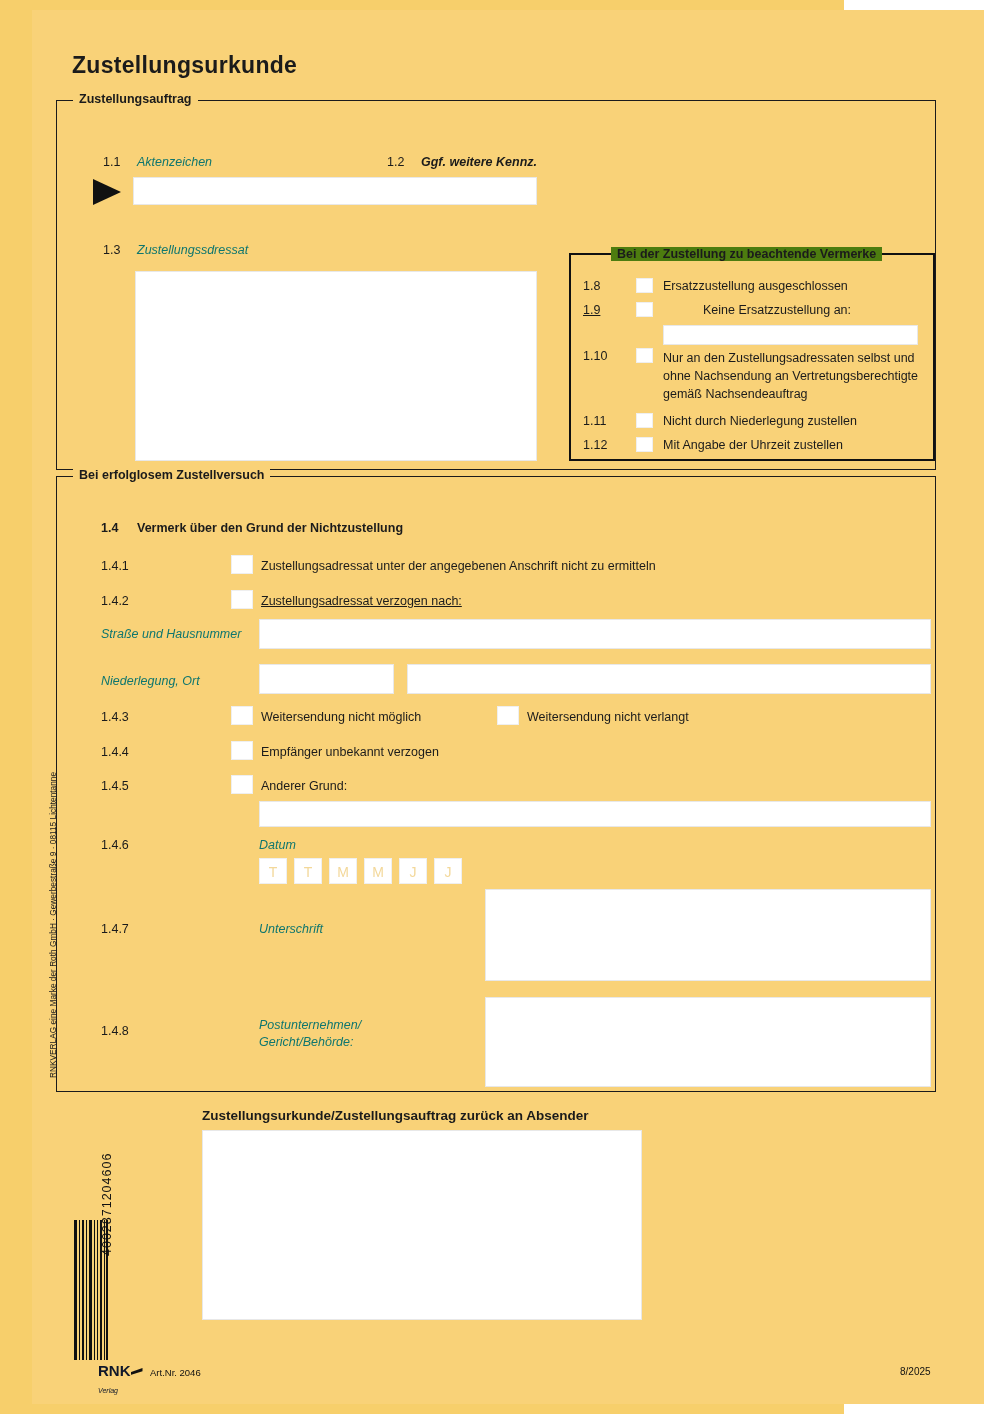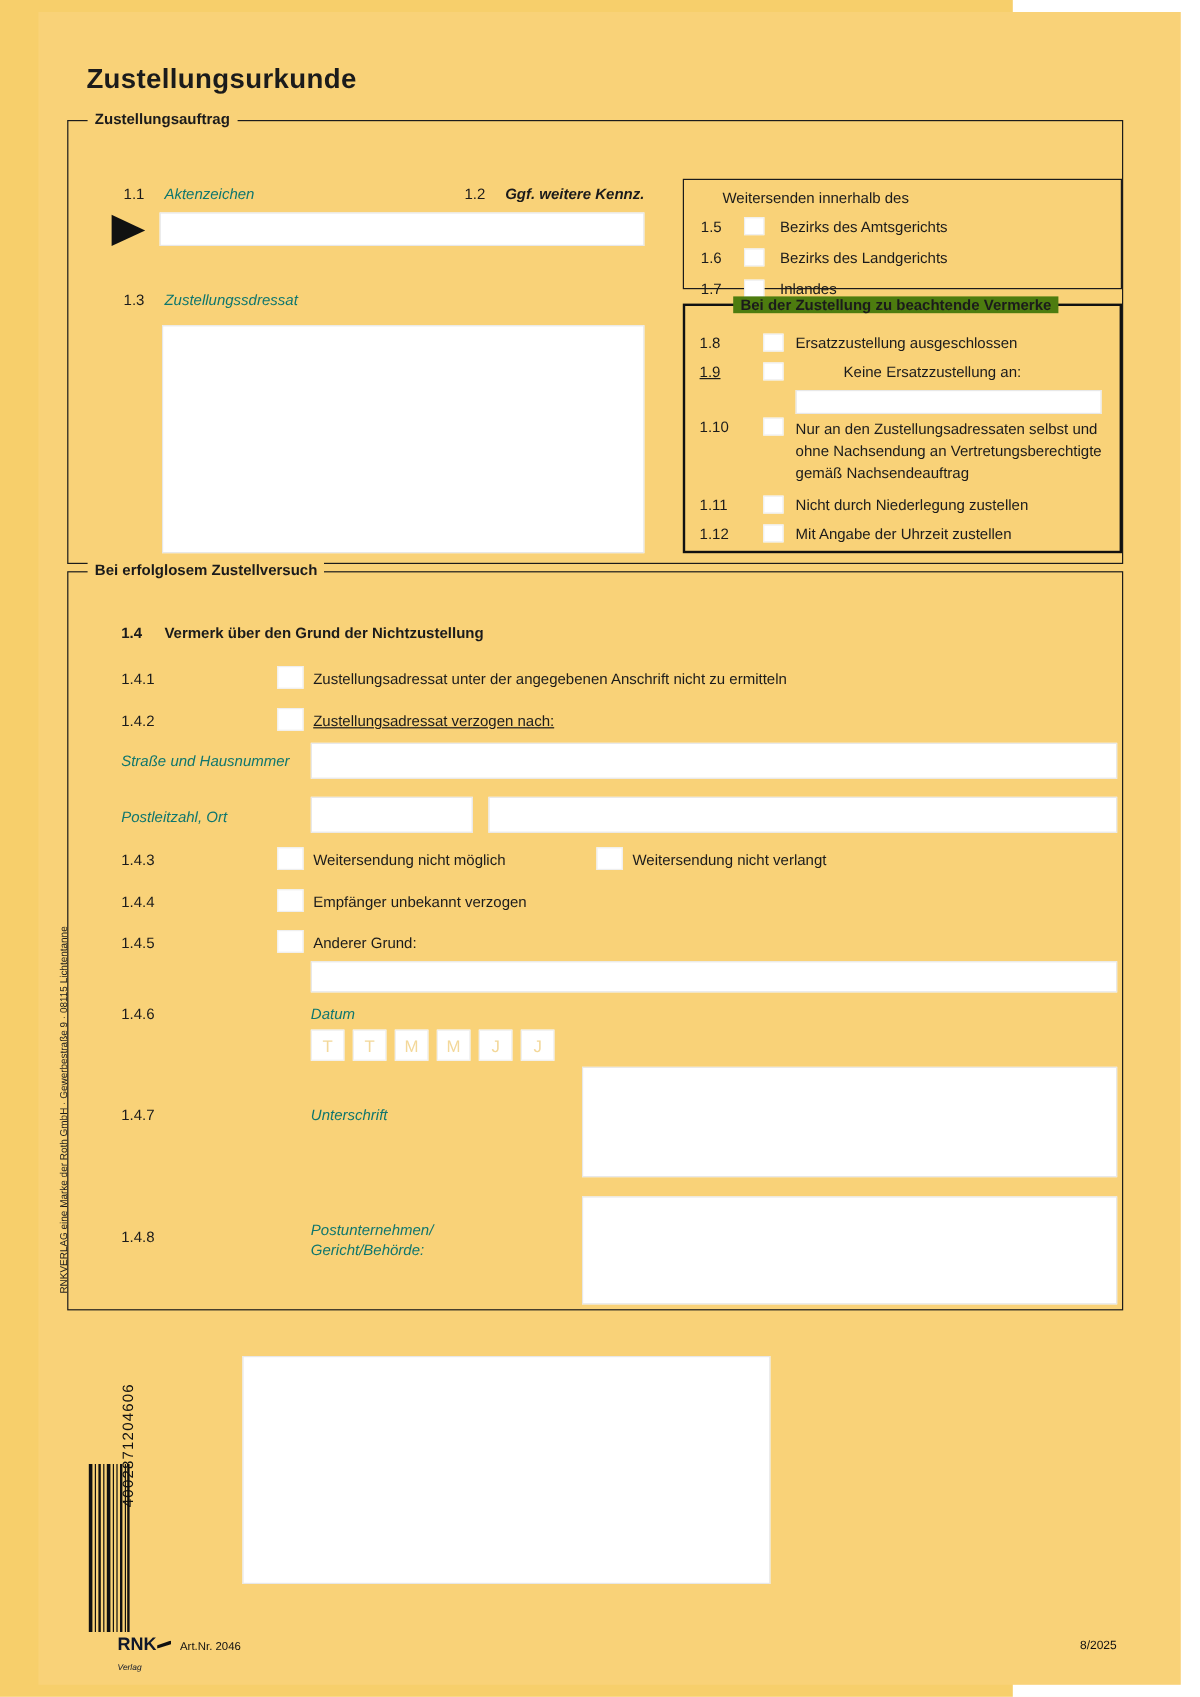--- a/index.html
+++ b/index.html
@@ -216,32 +216,20 @@
       <div class="num" style="left:330px; top:54px;">1.2</div>
       <div class="lbl-bi" style="left:364px; top:54px;">Ggf. weitere Kennz.</div>
 
       <div class="arrow" style="left:36px; top:78px;"></div>
       <div class="wbox" style="left:76px; top:76px; width:404px; height:28px;"></div>
 
       <div class="num" style="left:46px; top:142px;">1.3</div>
       <div class="lbl-i" style="left:80px; top:142px;">Zustellungssdressat</div>
       <div class="wbox" style="left:78px; top:170px; width:402px; height:190px;"></div>
 
-      <div class="box-plain" style="left:512px; top:48px; width:366px; height:92px;">
-        <div class="lbl" style="left:32px; top:8px;">Weitersenden innerhalb des</div>
-        <div class="num" style="left:14px; top:32px;">1.5</div>
-        <div class="cbx-sm" style="left:50px; top:31px;"></div>
-        <div class="lbl" style="left:80px; top:32px;">Bezirks des Amtsgerichts</div>
-        <div class="num" style="left:14px; top:58px;">1.6</div>
-        <div class="cbx-sm" style="left:50px; top:57px;"></div>
-        <div class="lbl" style="left:80px; top:58px;">Bezirks des Landgerichts</div>
-        <div class="num" style="left:14px; top:84px;">1.7</div>
-        <div class="cbx-sm" style="left:50px; top:83px;"></div>
-        <div class="lbl" style="left:80px; top:84px;">Inlandes</div>
-      </div>
 
       <div class="box-bold" style="left:512px; top:152px; width:366px; height:208px;">
         <div class="lbl-b" style="left:40px; top:-8px; background:#4d7c0f; padding:0 6px;">Bei der Zustellung zu beachtende Vermerke</div>
 
         <div class="num" style="left:12px; top:24px;">1.8</div>
         <div class="cbx-sm" style="left:65px; top:23px;"></div>
         <div class="lbl" style="left:92px; top:24px;">Ersatzzustellung ausgeschlossen</div>
 
         <div class="num" style="left:12px; top:48px;text-decoration:underline;">1.9</div>
         <div class="cbx-sm" style="left:65px; top:47px;"></div>
@@ -272,21 +260,21 @@
       <div class="cbx" style="left:174px; top:78px;"></div>
       <div class="lbl" style="left:204px; top:82px;">Zustellungsadressat unter der angegebenen Anschrift nicht zu ermitteln</div>
 
       <div class="num" style="left:44px; top:117px;">1.4.2</div>
       <div class="cbx" style="left:174px; top:113px;"></div>
       <div class="lbl" style="left:204px; top:117px;text-decoration:underline;">Zustellungsadressat verzogen nach:</div>
 
       <div class="lbl-i" style="left:44px; top:150px;">Straße und Hausnummer</div>
       <div class="wbox" style="left:202px; top:142px; width:672px; height:30px;"></div>
 
-      <div class="lbl-i" style="left:44px; top:197px;">Postleitzahl, Ort</div>
+      <div class="lbl-i" style="left:44px; top:197px;">Niederlegung, Ort</div>
       <div class="wbox" style="left:202px; top:187px; width:135px; height:30px;"></div>
       <div class="wbox" style="left:350px; top:187px; width:524px; height:30px;"></div>
 
       <div class="num" style="left:44px; top:233px;">1.4.3</div>
       <div class="cbx" style="left:174px; top:229px;"></div>
       <div class="lbl" style="left:204px; top:233px;">Weitersendung nicht möglich</div>
       <div class="cbx" style="left:440px; top:229px;"></div>
       <div class="lbl" style="left:470px; top:233px;">Weitersendung nicht verlangt</div>
 
       <div class="num" style="left:44px; top:268px;">1.4.4</div>
@@ -310,20 +298,21 @@
       <div class="num" style="left:44px; top:445px;">1.4.7</div>
       <div class="lbl-i" style="left:202px; top:445px;">Unterschrift</div>
       <div class="wbox" style="left:428px; top:412px; width:446px; height:92px;"></div>
 
       <div class="num" style="left:44px; top:547px;">1.4.8</div>
       <div class="lbl-i" style="left:202px; top:541px;">Postunternehmen/</div>
       <div class="lbl-i" style="left:202px; top:558px;text-align:center;">Gericht/Behörde:</div>
       <div class="wbox" style="left:428px; top:520px; width:446px; height:90px;"></div>
     </div>
 
+    <div class="lbl-b" style="left:170px; top:1098px; font-size:13.5px;">Zustellungsurkunde/Zustellungsauftrag zurück an Absender</div>
     <div class="wbox" style="left:170px; top:1120px; width:440px; height:190px;"></div>
 
     <div class="barcode">
       <i style="left:0px;  width:3px;"></i>
       <i style="left:5px;  width:1px;"></i>
       <i style="left:8px;  width:2px;"></i>
       <i style="left:12px; width:1px;"></i>
       <i style="left:15px; width:3px;"></i>
       <i style="left:20px; width:1px;"></i>
       <i style="left:23px; width:1px;"></i>

